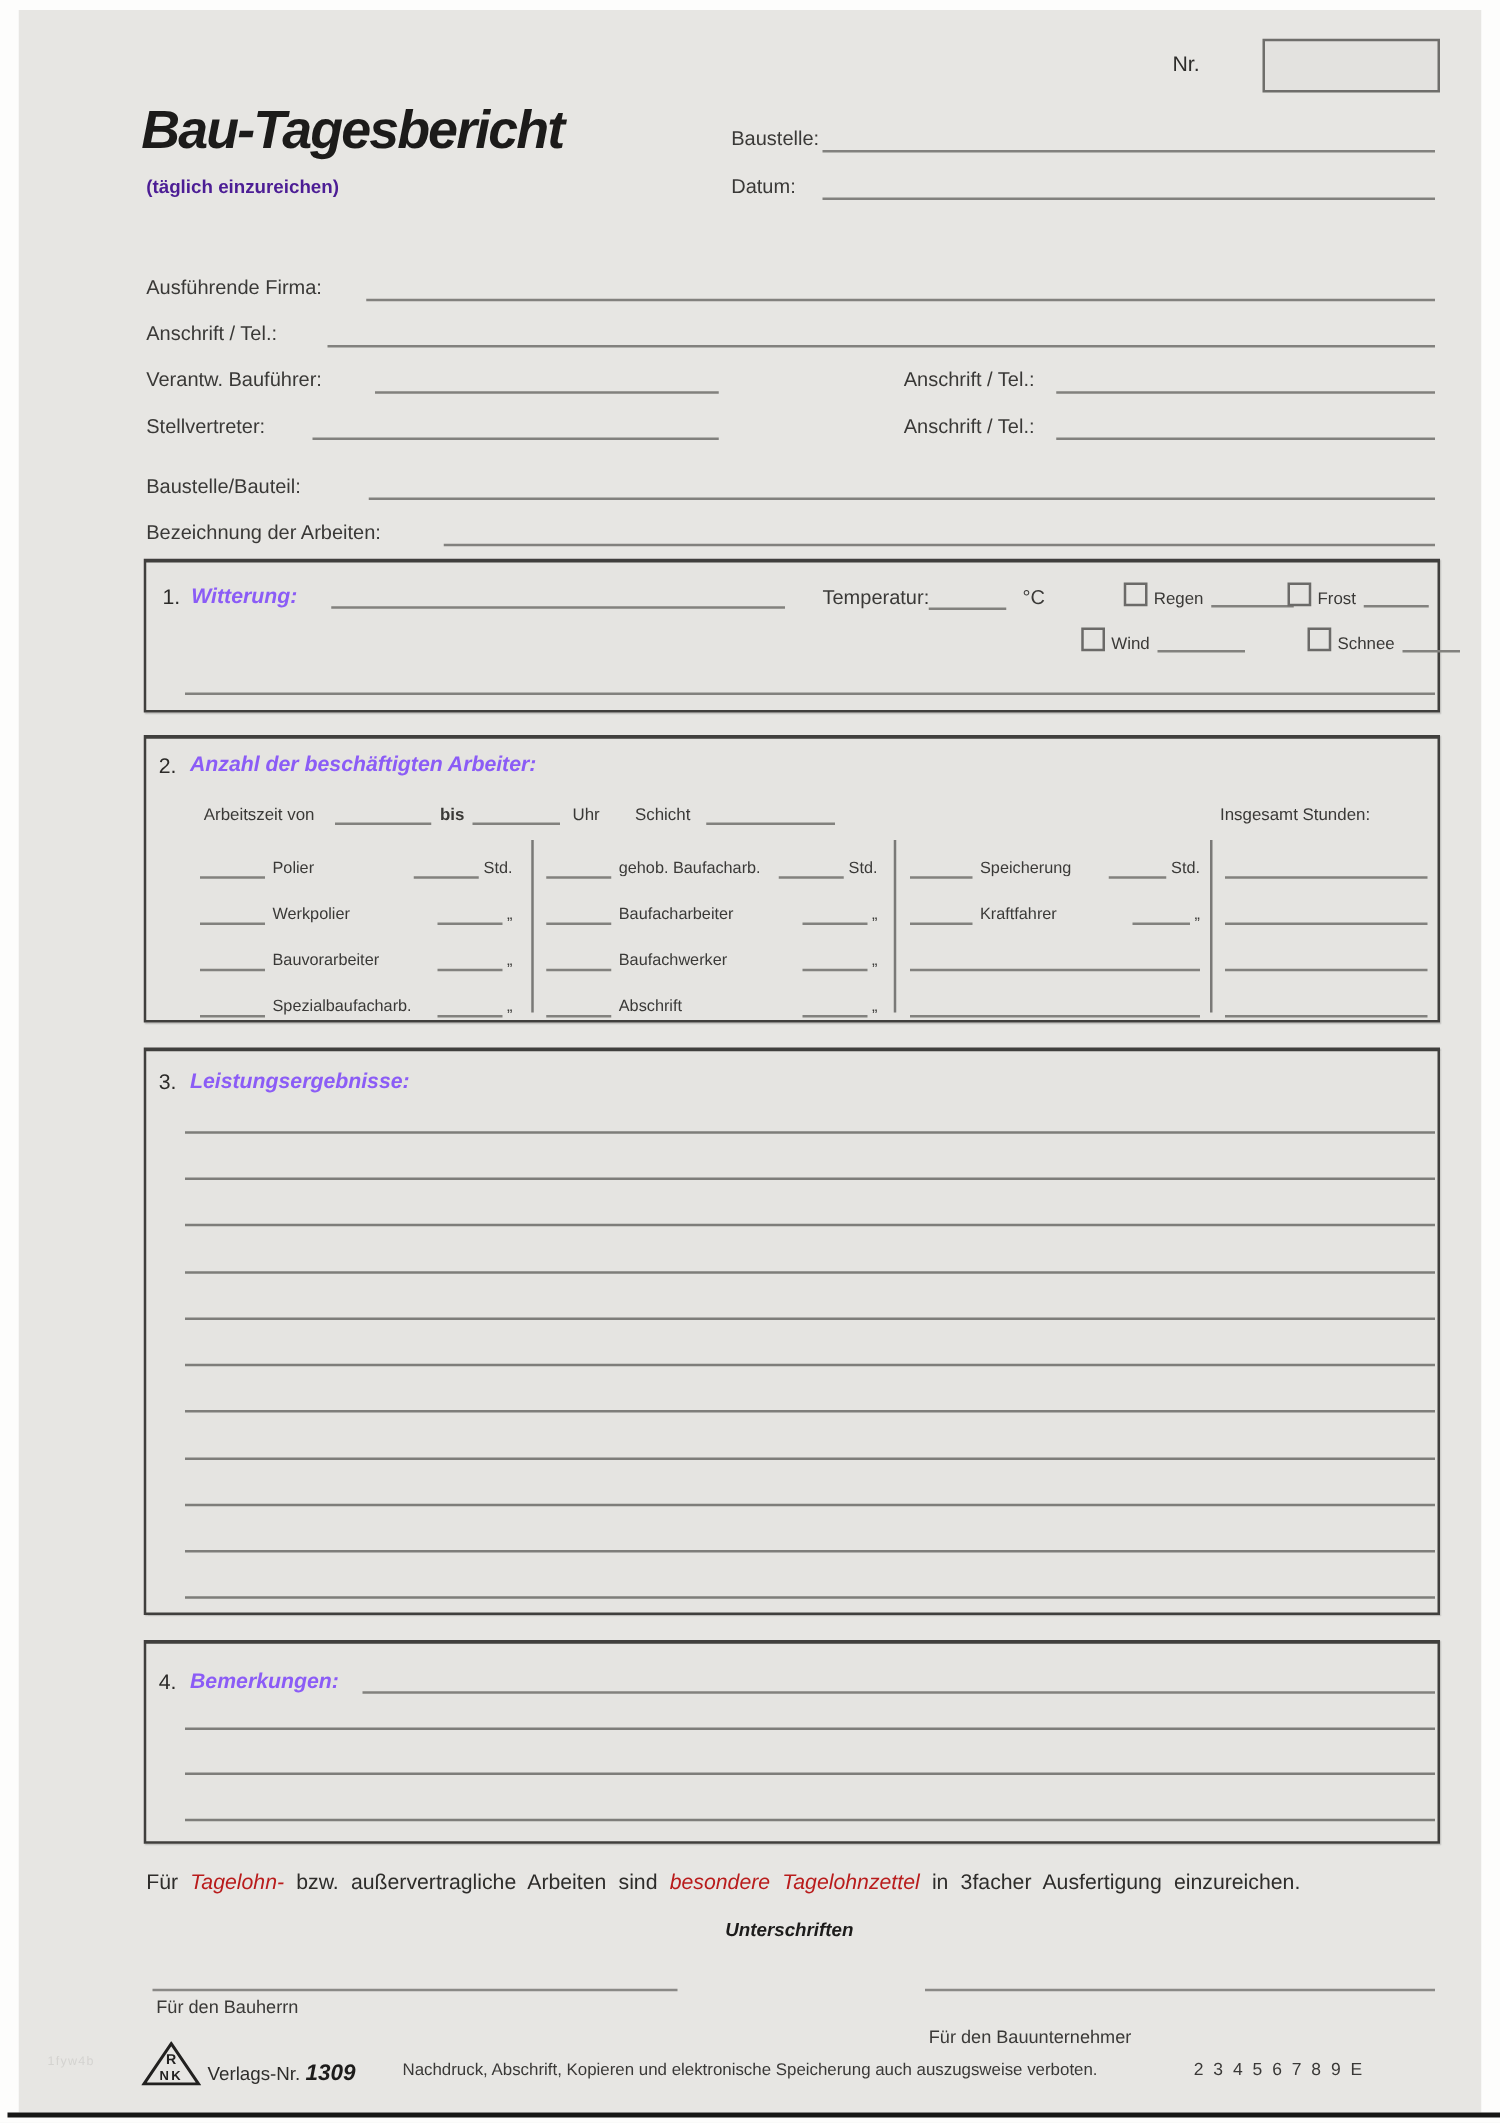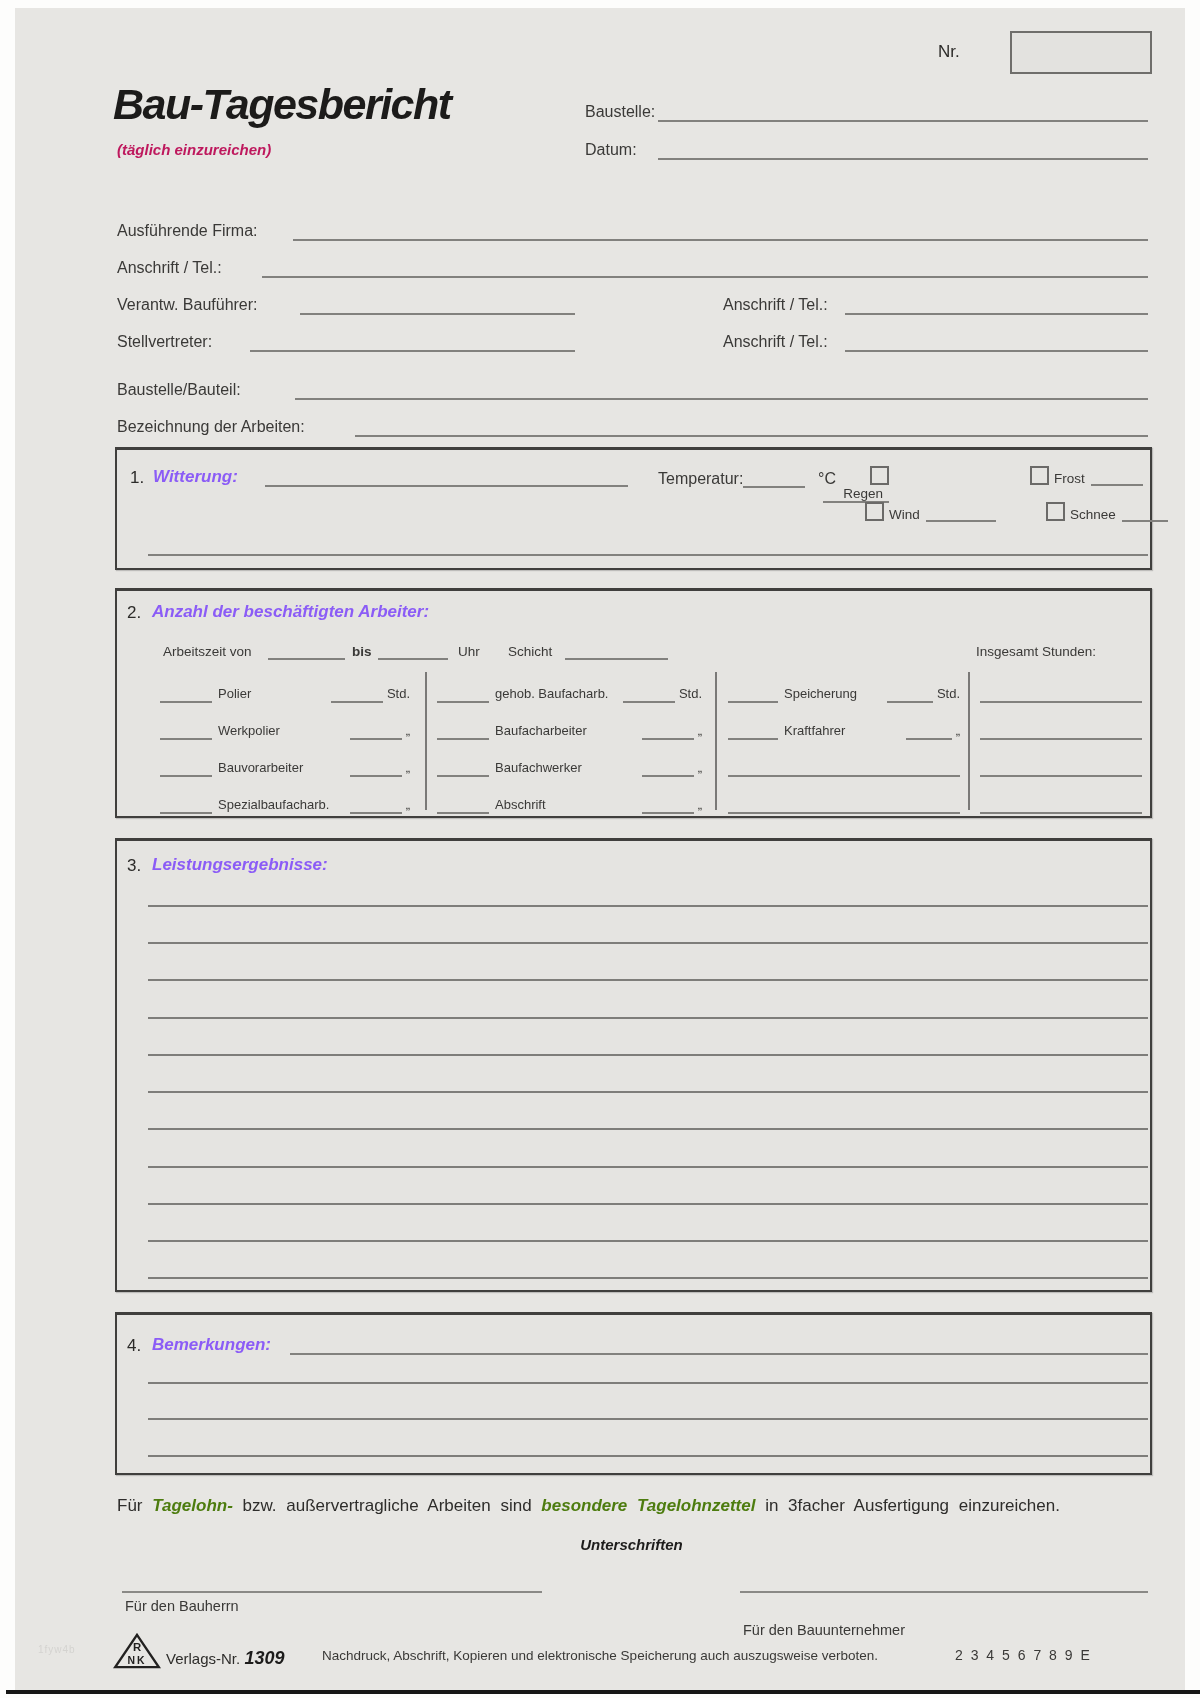--- a/index.html
+++ b/index.html
@@ -9,21 +9,21 @@
     font-family:"Liberation Sans","DejaVu Sans",sans-serif;
     color:#3a3937;
   }
   .sheet{position:absolute;left:15px;top:8px;width:1170px;height:1682px;background:#e7e6e3;}
   .abs{position:absolute;}
 
   
   .nr-label{position:absolute;left:938px;top:42px;font-size:17px;color:#2d2c2a;}
   .nr-box{position:absolute;left:1010px;top:31px;width:138px;height:39px;background:#e3e2df;border:2px solid #6f6e6b;}
   .title{position:absolute;left:113px;top:80px;font-size:43px;font-weight:bold;font-style:italic;letter-spacing:-1.5px;color:#1c1b1a;}
-  .subtitle{position:absolute;left:117px;top:141px;font-size:15px;font-weight:bold;font-style:italic;color:#be185d;}
+  .subtitle{position:absolute;left:117px;top:141px;font-size:15px;font-weight:bold;color:#4c1d95;}
 
   .lbl{position:absolute;font-size:16px;color:#3a3937;white-space:nowrap;}
   .fill-line{position:absolute;border-bottom:2px solid #82817e;height:16px;}
 
   
   .secbox{position:absolute;left:115px;width:1033px;border:2px solid #403f3d;border-top-width:3px;background:#e5e4e1;box-shadow:1px 1px 1px rgba(0,0,0,0.18);}
   .sec-num{position:absolute;font-size:17px;color:#2c2b29;}
   .sec-title{position:absolute;font-size:17px;font-weight:bold;font-style:italic;color:#8b5cf6;white-space:nowrap;}
 
   .small-lbl{position:absolute;font-size:16px;color:#3a3937;white-space:nowrap;}
@@ -41,21 +41,21 @@
   .wline::after{content:"\00a0";}
   .wlabel{padding:0 6px 0 6px;flex:1 1 auto;overflow:hidden;}
   .wunit{flex:0 0 auto;padding-left:4px;}
   .vdiv{position:absolute;width:2px;background:#7a7977;}
   .longline{display:block;border-bottom:2px solid #82817e;height:15px;width:100%;}
 
   .ruled{position:absolute;border-bottom:2px solid #7e7d7a;height:16px;left:148px;width:1000px;}
 
   
   .tagelohn{position:absolute;left:117px;top:1496px;width:1031px;font-size:17px;color:#2e2d2b;word-spacing:5px;white-space:nowrap;}
-  .tagelohn .bi{font-weight:bold;font-style:italic;color:#4d7c0f;}
+  .tagelohn .bi{font-weight:normal;font-style:italic;color:#b91c1c;}
   .unterschriften{position:absolute;left:115px;top:1536px;width:1033px;text-align:center;font-size:15px;font-weight:bold;font-style:italic;color:#1d1c1b;}
   .sigline{position:absolute;border-bottom:2px solid #8a8986;height:14px;}
   .siglabel{position:absolute;font-size:14.5px;color:#3a3937;}
   .pubrow{position:absolute;font-size:15px;color:#2e2d2b;}
   .verlag-nr{font-weight:bold;font-style:italic;font-size:18px;color:#1d1c1b;}
   .copyright{position:absolute;left:310px;top:1648px;width:580px;text-align:center;font-size:13.5px;color:#3a3937;}
   .serial{position:absolute;left:955px;top:1647px;font-size:14px;letter-spacing:2px;color:#3a3937;white-space:nowrap;}
   .watermark{position:absolute;left:38px;top:1644px;font-size:10px;color:#d4d3d0;letter-spacing:1px;}
   .bottombar{position:absolute;left:6px;top:1690px;width:1194px;height:4px;background:#171716;}
 </style>
@@ -98,21 +98,21 @@
   <div class="fill-line" style="left:355px;top:419px;width:793px;"></div>
 
   <div class="secbox" style="top:447px;height:118px;"></div>
   <div class="sec-num" style="left:130px;top:468px;">1.</div>
   <div class="sec-title" style="left:153px;top:467px;">Witterung:</div>
   <div class="fill-line" style="left:265px;top:469px;width:363px;"></div>
   <div class="small-lbl" style="left:658px;top:470px;">Temperatur:</div>
   <div class="fill-line" style="left:743px;top:470px;width:62px;"></div>
   <div class="small-lbl" style="left:818px;top:470px;">°C</div>
 
-  <div class="cbcell" style="left:823px;top:466px;flex-direction:column;">
+  <div class="cbcell" style="left:899px;top:466px;">
     <span class="cbox"></span>
     <span class="cblabel">Regen</span>
     <span class="cbline" style="width:66px;"></span>
   </div>
   <div class="cbcell" style="left:1030px;top:466px;">
     <span class="cbox"></span>
     <span class="cblabel">Frost</span>
     <span class="cbline" style="width:52px;"></span>
   </div>
   <div class="cbcell" style="left:865px;top:502px;">

